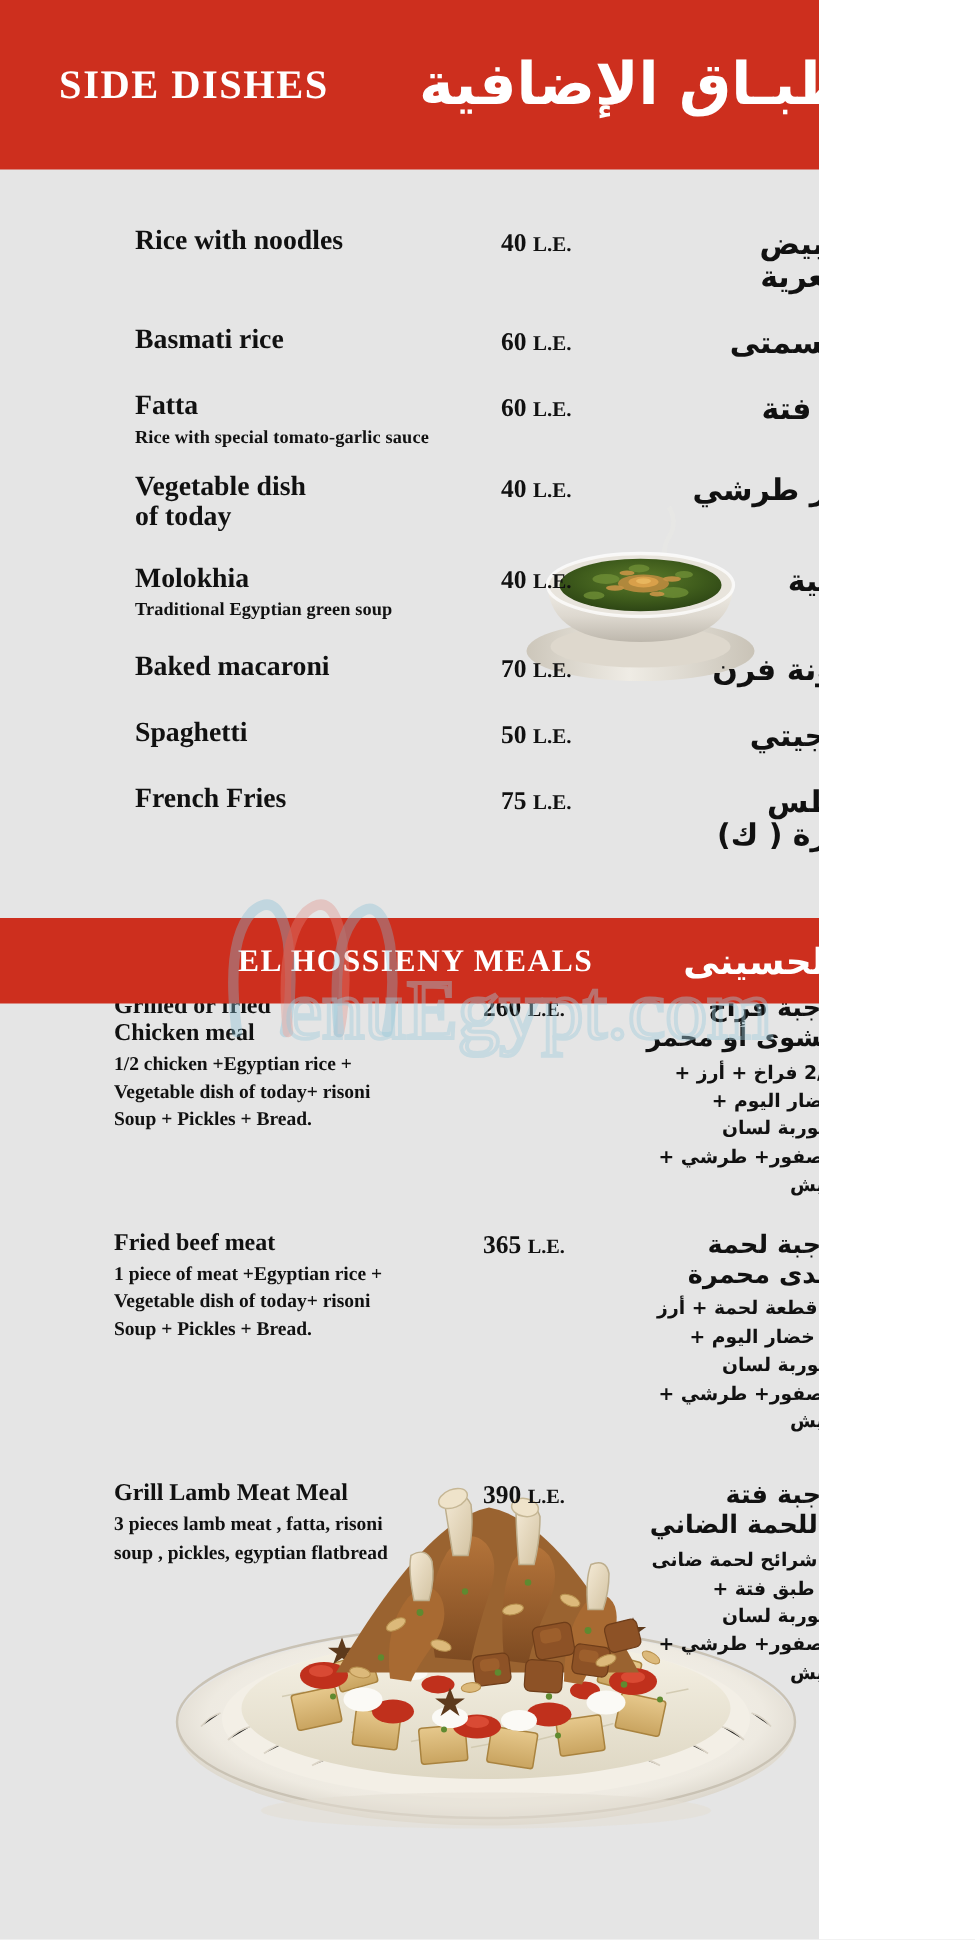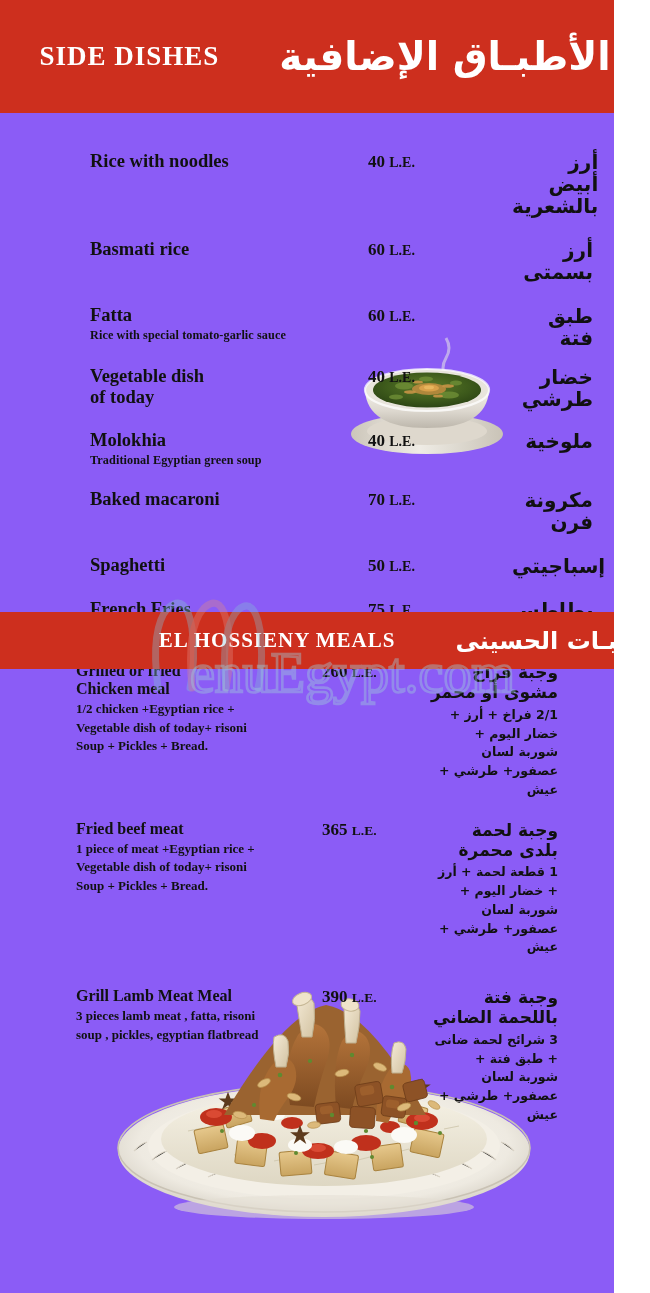--- a/index.html
+++ b/index.html
@@ -3,21 +3,21 @@
 <meta charset="utf-8">
 <style>
   html,body{margin:0;padding:0;}
   body{
     width:650px;height:1293px;
     background:#ffffff;
     font-family:"Liberation Serif", serif;
     overflow:hidden;
     position:relative;
   }
-  .page{position:relative;width:614px;height:1293px;overflow:hidden;background:#8b5cf6;}
+  .page{position:relative;width:546px;height:1293px;overflow:hidden;background:#e5e5e5;}
 
   
   .band{
     position:absolute;left:0;width:650px;
     background:#cd2f1e;
     display:flex;align-items:center;justify-content:center;
     z-index:3;
   }
   .band-inner{display:flex;align-items:center;gap:60px;}
   .band-en{
@@ -38,21 +38,20 @@
 
   
   .side-list{position:absolute;top:118px;left:0;width:650px;z-index:2;}
   .side-row{
     position:relative;
     display:grid;
     grid-template-columns:244px 110px 1fr;
     align-items:start;
     padding:0 0 0 90px;
     box-sizing:border-box;
-    gap:34px;
   }
   .dish-en{
     font-size:18.5px;font-weight:bold;color:#111;
     line-height:1.12;
     font-family:"Liberation Serif", serif;
   }
   .dish-desc{
     font-size:12.2px;font-weight:bold;color:#111;
     line-height:1.15;margin-top:2px;letter-spacing:.1px;
     font-family:"Liberation Serif", serif;

